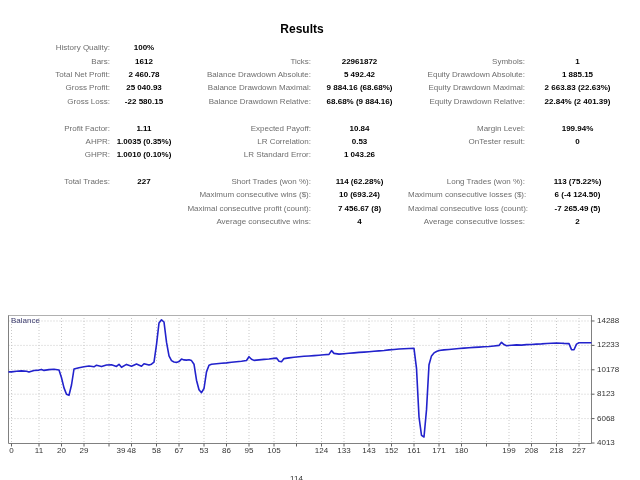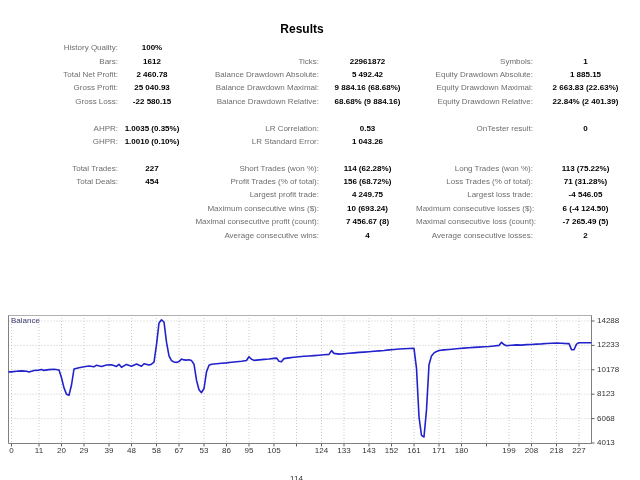--- a/index.html
+++ b/index.html
@@ -4,21 +4,21 @@
 <style>
   html,body { margin:0; padding:0; }
   body {
     width:640px; height:480px; position:relative; overflow:hidden;
     background:#ffffff; font-family:"Liberation Sans", sans-serif;
   }
   .title {
     position:absolute; top:22px; left:0; width:604px; text-align:center;
     font-size:12px; font-weight:bold; color:#000;
   }
-  .stats { position:absolute; top:41px; left:8px; width:630px; }
+  .stats { position:absolute; top:41px; left:0; width:630px; }
   .srow { display:grid; grid-template-columns:110px 68px 133px 97px 117px 105px; height:13.4px; align-items:center; }
   .sgap { height:13.4px; }
   .lbl { text-align:right; color:#6e6e6e; font-size:8px; white-space:nowrap; overflow:visible; }
   .val { text-align:center; color:#000; font-size:8px; font-weight:bold; white-space:nowrap; }
   .chart-svg { position:absolute; left:8px; top:315px; }
   .chart-legend {
     position:absolute; left:11px; top:316px; font-size:8px; color:#3c3c6e;
   }
   .xtick {
     position:absolute; top:446px; width:24px; text-align:center;
@@ -74,20 +74,28 @@
     <div class="srow">
       <div class="lbl">Gross Loss:</div>
       <div class="val">-22 580.15</div>
       <div class="lbl">Balance Drawdown Relative:</div>
       <div class="val">68.68% (9 884.16)</div>
       <div class="lbl">Equity Drawdown Relative:</div>
       <div class="val">22.84% (2 401.39)</div>
     </div>
     <div class="sgap"></div>
     <div class="srow">
+      <div class="lbl">Profit Factor:</div>
+      <div class="val">1.11</div>
+      <div class="lbl">Expected Payoff:</div>
+      <div class="val">10.84</div>
+      <div class="lbl">Margin Level:</div>
+      <div class="val">199.94%</div>
+    </div>
+    <div class="srow">
       <div class="lbl">AHPR:</div>
       <div class="val">1.0035 (0.35%)</div>
       <div class="lbl">LR Correlation:</div>
       <div class="val">0.53</div>
       <div class="lbl">OnTester result:</div>
       <div class="val">0</div>
     </div>
     <div class="srow">
       <div class="lbl">GHPR:</div>
       <div class="val">1.0010 (0.10%)</div>
@@ -97,36 +105,20 @@
       <div class="val"></div>
     </div>
     <div class="sgap"></div>
     <div class="srow">
       <div class="lbl">Total Trades:</div>
       <div class="val">227</div>
       <div class="lbl">Short Trades (won %):</div>
       <div class="val">114 (62.28%)</div>
       <div class="lbl">Long Trades (won %):</div>
       <div class="val">113 (75.22%)</div>
-    </div>
-    <div class="srow">
-      <div class="lbl">Total Deals:</div>
-      <div class="val">454</div>
-      <div class="lbl">Profit Trades (% of total):</div>
-      <div class="val">156 (68.72%)</div>
-      <div class="lbl">Loss Trades (% of total):</div>
-      <div class="val">71 (31.28%)</div>
-    </div>
-    <div class="srow">
-      <div class="lbl"></div>
-      <div class="val"></div>
-      <div class="lbl">Largest profit trade:</div>
-      <div class="val">4 249.75</div>
-      <div class="lbl">Largest loss trade:</div>
-      <div class="val">-4 546.05</div>
     </div>
     <div class="srow">
       <div class="lbl"></div>
       <div class="val"></div>
       <div class="lbl">Maximum consecutive wins ($):</div>
       <div class="val">10 (693.24)</div>
       <div class="lbl">Maximum consecutive losses ($):</div>
       <div class="val">6 (-4 124.50)</div>
     </div>
     <div class="srow">
@@ -214,21 +206,21 @@
     <line x1="583.5" y1="103.5947300055669" x2="586.5" y2="103.5947300055669" class="tickmark"></line>
     <line x1="583.5" y1="128" x2="586.5" y2="128" class="tickmark"></line>
     <path d="M 0.5 56.9 L 3.5 56.9 L 8.5 56.3 L 13.5 55.9 L 18.5 56.3 L 21.0 57.1 L 26.0 55.5 L 31.0 55.1 L 33.5 54.4 L 36.0 55.4 L 41.0 54.6 L 46.0 54.3 L 51.0 55.0 L 53.5 62.8 L 56.0 72.9 L 58.5 79.2 L 61.0 80.3 L 63.5 70.0 L 66.0 54.0 L 71.0 52.7 L 76.0 51.7 L 81.0 51.0 L 86.0 51.8 L 88.5 50.2 L 93.5 51.6 L 98.5 50.0 L 103.5 49.7 L 108.5 51.4 L 111.0 49.3 L 113.5 52.3 L 118.5 49.4 L 123.5 51.2 L 128.5 49.1 L 133.5 51.2 L 136.0 48.7 L 141.0 50.1 L 143.5 49.2 L 146.0 47.2 L 148.5 29.6 L 151.0 8.0 L 153.5 4.8 L 156.0 7.0 L 158.5 27.2 L 161.0 40.9 L 163.5 45.6 L 166.0 47.0 L 168.5 47.4 L 171.0 46.6 L 173.5 44.1 L 176.0 44.9 L 178.5 45.1 L 181.0 44.8 L 183.5 45.6 L 186.0 49.2 L 188.5 65.2 L 191.0 74.7 L 193.5 77.7 L 196.0 73.5 L 198.5 56.9 L 201.0 50.2 L 203.5 49.3 L 208.5 48.7 L 213.5 48.2 L 218.5 47.9 L 223.5 47.3 L 228.5 46.7 L 233.5 46.2 L 238.5 45.5 L 241.0 41.7 L 243.5 44.2 L 246.0 45.4 L 251.0 44.9 L 256.0 44.4 L 261.0 44.0 L 266.0 43.4 L 268.5 43.1 L 271.0 46.3 L 273.5 46.7 L 276.0 43.6 L 281.0 42.9 L 286.0 42.3 L 291.0 41.8 L 296.0 41.3 L 301.0 41.0 L 306.0 40.6 L 311.0 40.2 L 316.0 39.8 L 321.0 39.4 L 323.5 35.6 L 326.0 38.4 L 331.0 39.1 L 336.0 38.7 L 341.0 38.3 L 346.0 37.9 L 351.0 37.4 L 356.0 37.1 L 361.0 36.7 L 366.0 36.2 L 371.0 35.9 L 376.0 35.5 L 381.0 34.9 L 386.0 34.5 L 391.0 34.0 L 396.0 33.7 L 401.0 33.5 L 406.0 33.4 L 408.5 53.3 L 411.0 102.0 L 413.5 120.4 L 416.0 122.0 L 418.5 94.9 L 421.0 49.8 L 423.5 40.9 L 426.0 37.9 L 428.5 36.5 L 431.0 35.5 L 436.0 34.9 L 441.0 34.5 L 446.0 34.0 L 451.0 33.5 L 456.0 33.1 L 461.0 32.8 L 466.0 32.4 L 471.0 32.1 L 476.0 31.8 L 481.0 31.5 L 486.0 31.0 L 491.0 30.4 L 493.5 27.3 L 496.0 29.6 L 498.5 30.7 L 503.5 30.2 L 508.5 29.9 L 513.5 30.1 L 518.5 29.6 L 523.5 29.5 L 528.5 29.1 L 533.5 28.9 L 538.5 28.5 L 543.5 28.3 L 548.5 28.0 L 553.5 28.2 L 556.0 28.4 L 561.0 28.6 L 563.5 34.6 L 566.0 34.8 L 568.5 29.1 L 571.0 27.8 L 583.5 27.8" class="balance-line" stroke="#2222cc"></path>
   </svg>
 <div class="chart-legend">Balance</div>
 <div id="axis-labels">
     <div class="xtick" style="left: -0.5px;">0</div>
     <div class="xtick" style="left: 27px;">11</div>
     <div class="xtick" style="left: 49.5px;">20</div>
     <div class="xtick" style="left: 72px;">29</div>
-    <div class="xtick" style="left: 97px;">39</div>
+    <div class="xtick" style="left: 109px;">39</div>
     <div class="xtick" style="left: 119.5px;">48</div>
     <div class="xtick" style="left: 144.5px;">58</div>
     <div class="xtick" style="left: 167px;">67</div>
     <div class="xtick" style="left: 192px;">53</div>
     <div class="xtick" style="left: 214.5px;">86</div>
     <div class="xtick" style="left: 237px;">95</div>
     <div class="xtick" style="left: 262px;">105</div>
     <div class="xtick" style="left: 284.5px; margin-top: 28px;">114</div>
     <div class="xtick" style="left: 309.5px;">124</div>
     <div class="xtick" style="left: 332px;">133</div>

